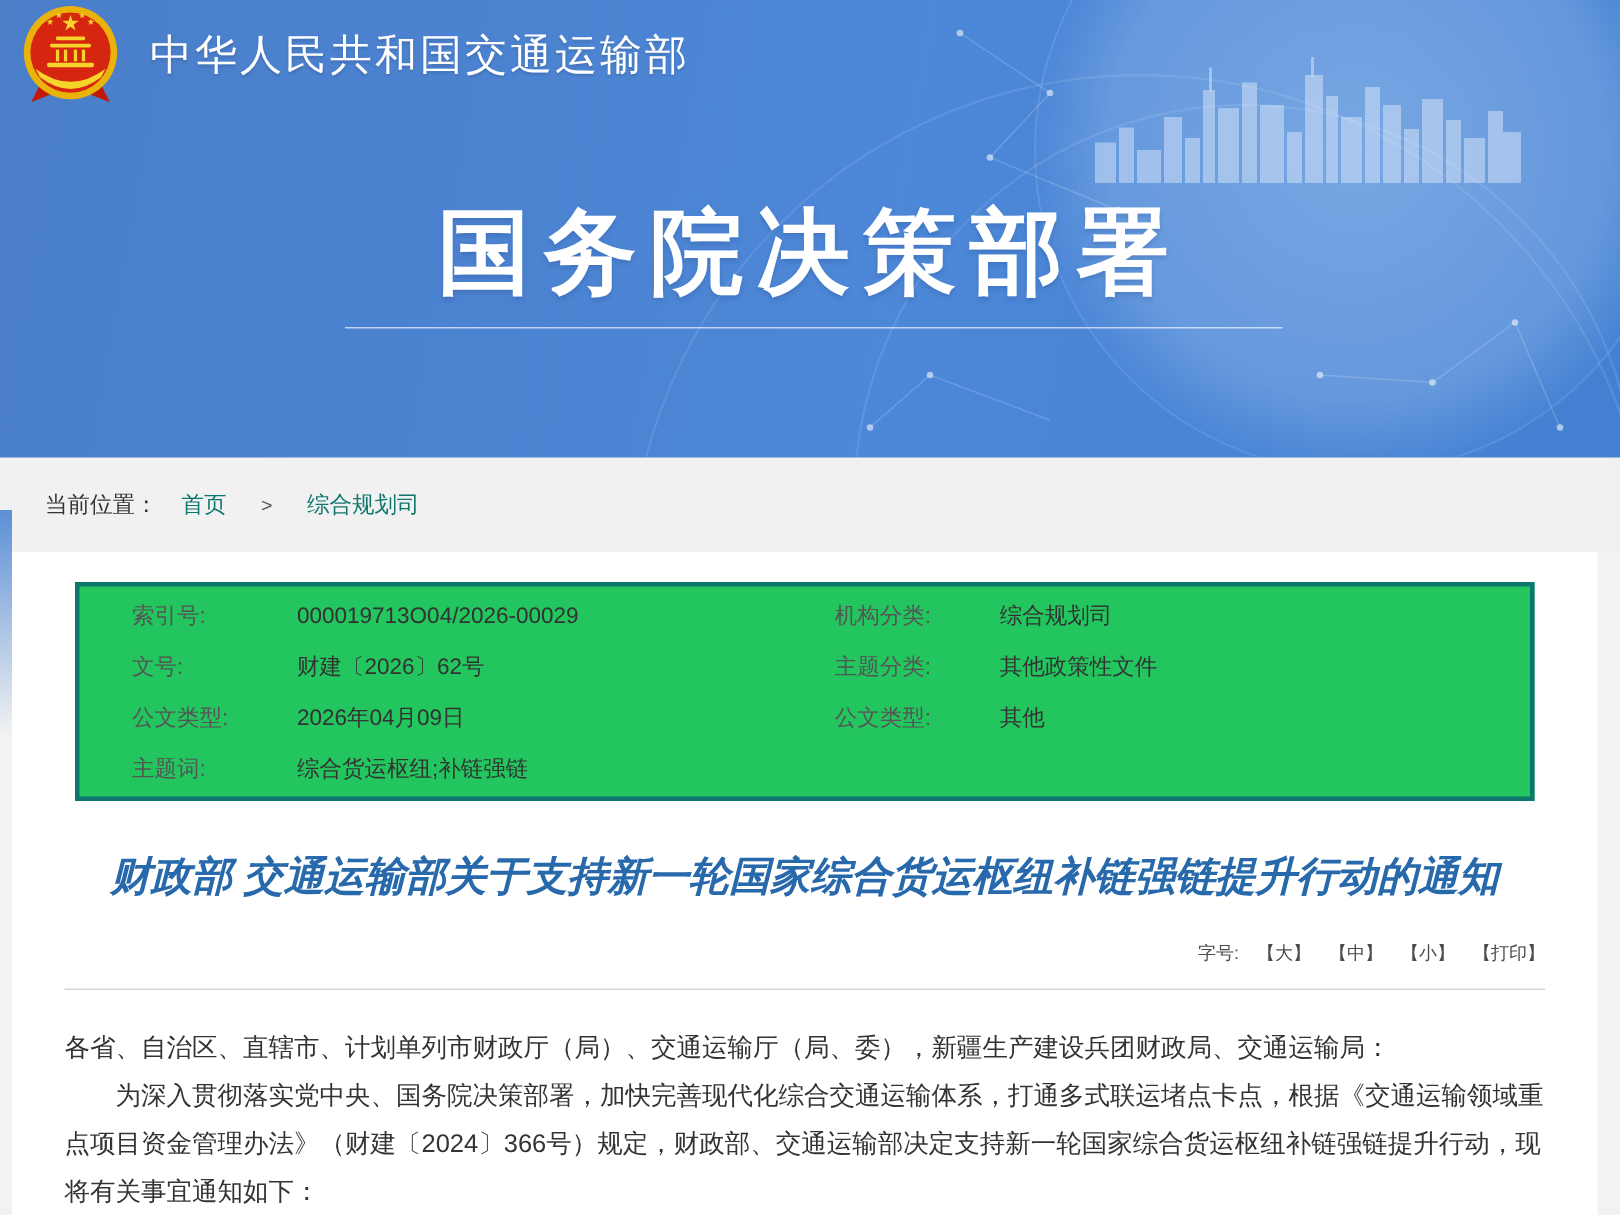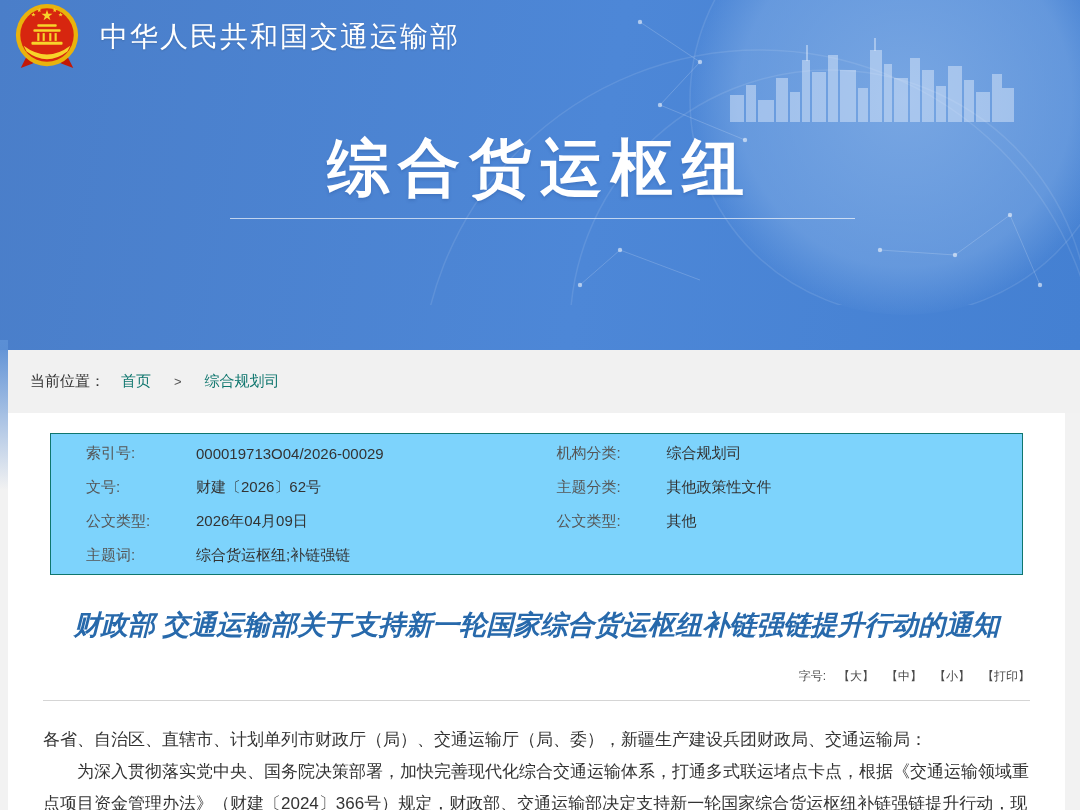--- a/index.html
+++ b/index.html
@@ -5,21 +5,21 @@
   * { margin:0; padding:0; box-sizing:border-box; }
   html,body { width:1080px; height:810px; overflow:hidden; }
   body {
     font-family:"Liberation Sans","DejaVu Sans",sans-serif;
     background:#f2f2f2;
     position:relative;
   }
 
   
   .banner {
-    position:relative; width:1080px; height:350px; overflow:hidden;
+    position:relative; width:1080px; height:305px; overflow:hidden;
     background:linear-gradient(100deg,#4a7ec9 0%,#4d87d7 55%,#4480d2 100%);
   }
   .banner-glow {
     position:absolute; left:690px; top:-115px; width:430px; height:430px;
     border-radius:50%;
     background:radial-gradient(circle, rgba(125,170,228,0.9) 0%, rgba(125,170,228,0.55) 55%, rgba(125,170,228,0) 72%);
   }
   .banner-svg { position:absolute; left:0; top:0; }
   .topbar {
     position:absolute; left:12px; top:2px; height:70px;
@@ -52,21 +52,21 @@
   .left-fade {
     position:absolute; left:0; top:340px; width:8px; height:150px;
     background:linear-gradient(#5b8fd5, rgba(255,255,255,0));
   }
   .card {
     margin-left:8px; margin-right:15px; background:#ffffff;
     min-height:442px; padding-top:20px;
   }
 
   .meta-box {
-    margin:0 42px; background:#7dd3fc; border:1px solid #0f766e;
+    margin:0 42px; background:#22c55e; border:3px solid #0f766e;
     display:flex; padding:2px 0;
   }
   .meta-col { width:50%; }
   .meta-row { display:flex; height:34px; align-items:center; font-size:15px; }
   .meta-col.left  .meta-label { padding-left:35px; width:145px; color:#555; }
   .meta-col.right .meta-label { padding-left:20px; width:130px; color:#555; }
   .meta-value { color:#333; }
 
   .doc-title {
     margin:28px 24px 0; text-align:center;
@@ -163,21 +163,21 @@
         <rect x="31.5" y="32" width="2.2" height="8"></rect>
         <rect x="38.3" y="32" width="2.2" height="8"></rect>
         <rect x="43.8" y="32" width="2.2" height="8"></rect>
         <rect x="20" y="41" width="32" height="3" rx="1"></rect>
         <path d="M12,45 Q36,63 60,45 L57,51 Q36,67 15,51 Z"></path>
       </g>
     </svg>
     <div class="site-name">中华人民共和国交通运输部</div>
   </div>
 
-  <div class="banner-title">综合货运枢纽</div>
+  <div class="banner-title">国务院决策部署</div>
   <div class="banner-underline"></div>
 </div>
 
 <div class="breadcrumb-band">
   <span>当前位置：</span>
   <a>首页</a>
   <span class="crumb-sep">&gt;</span>
   <a>综合规划司</a>
 </div>
 

